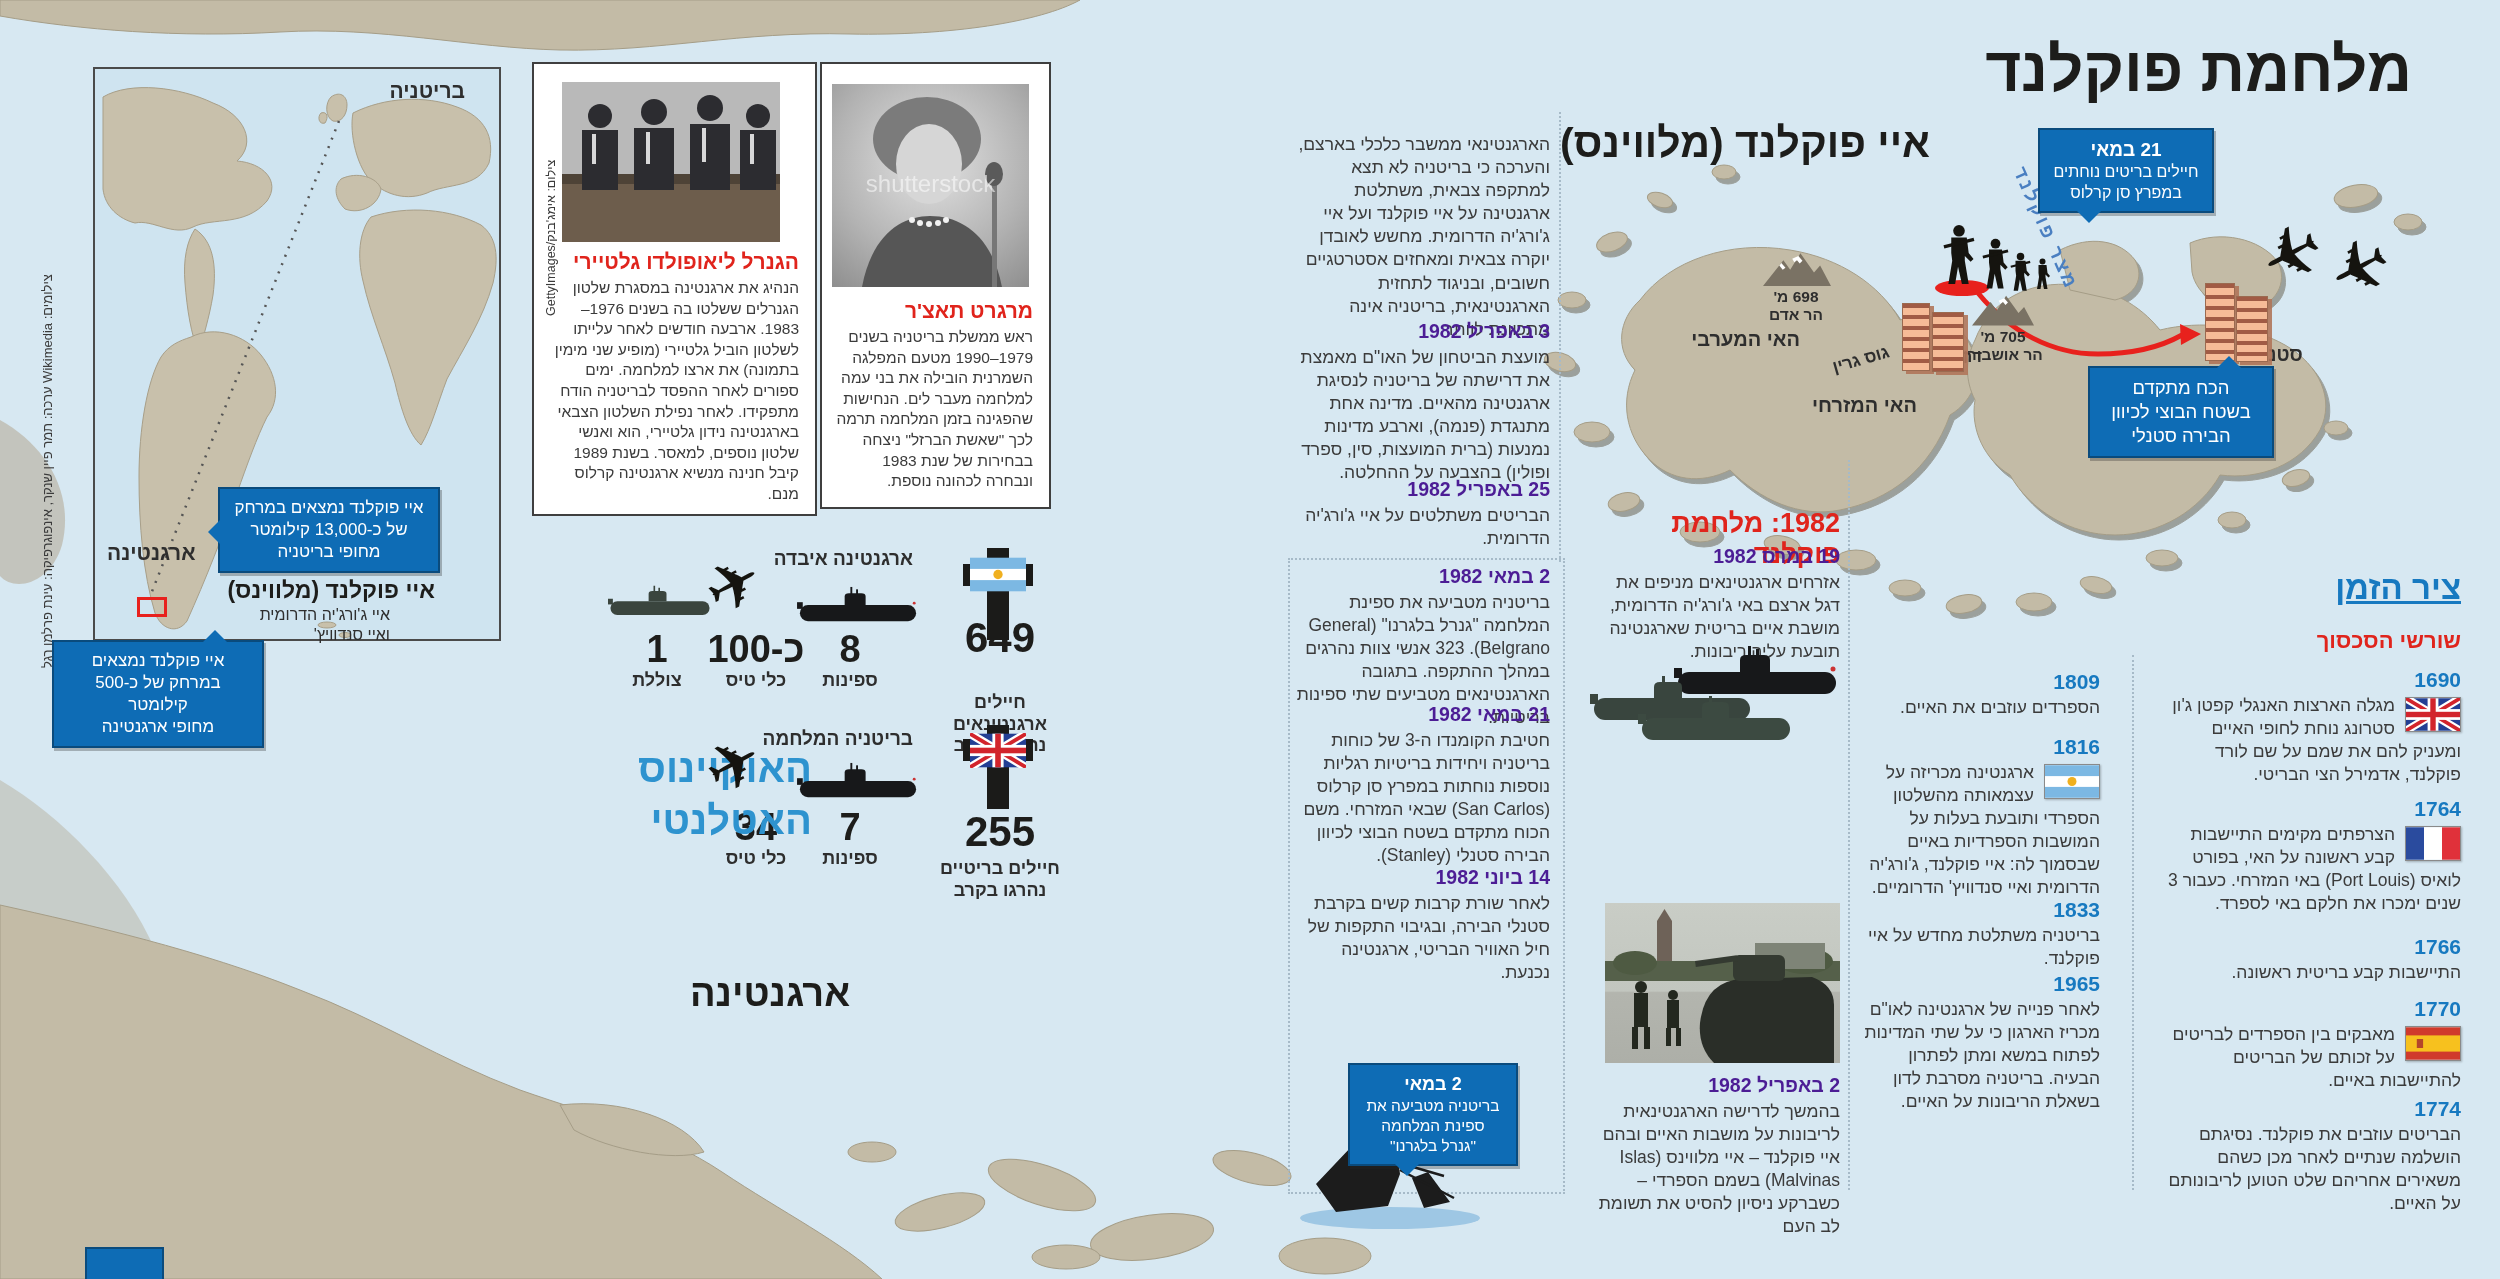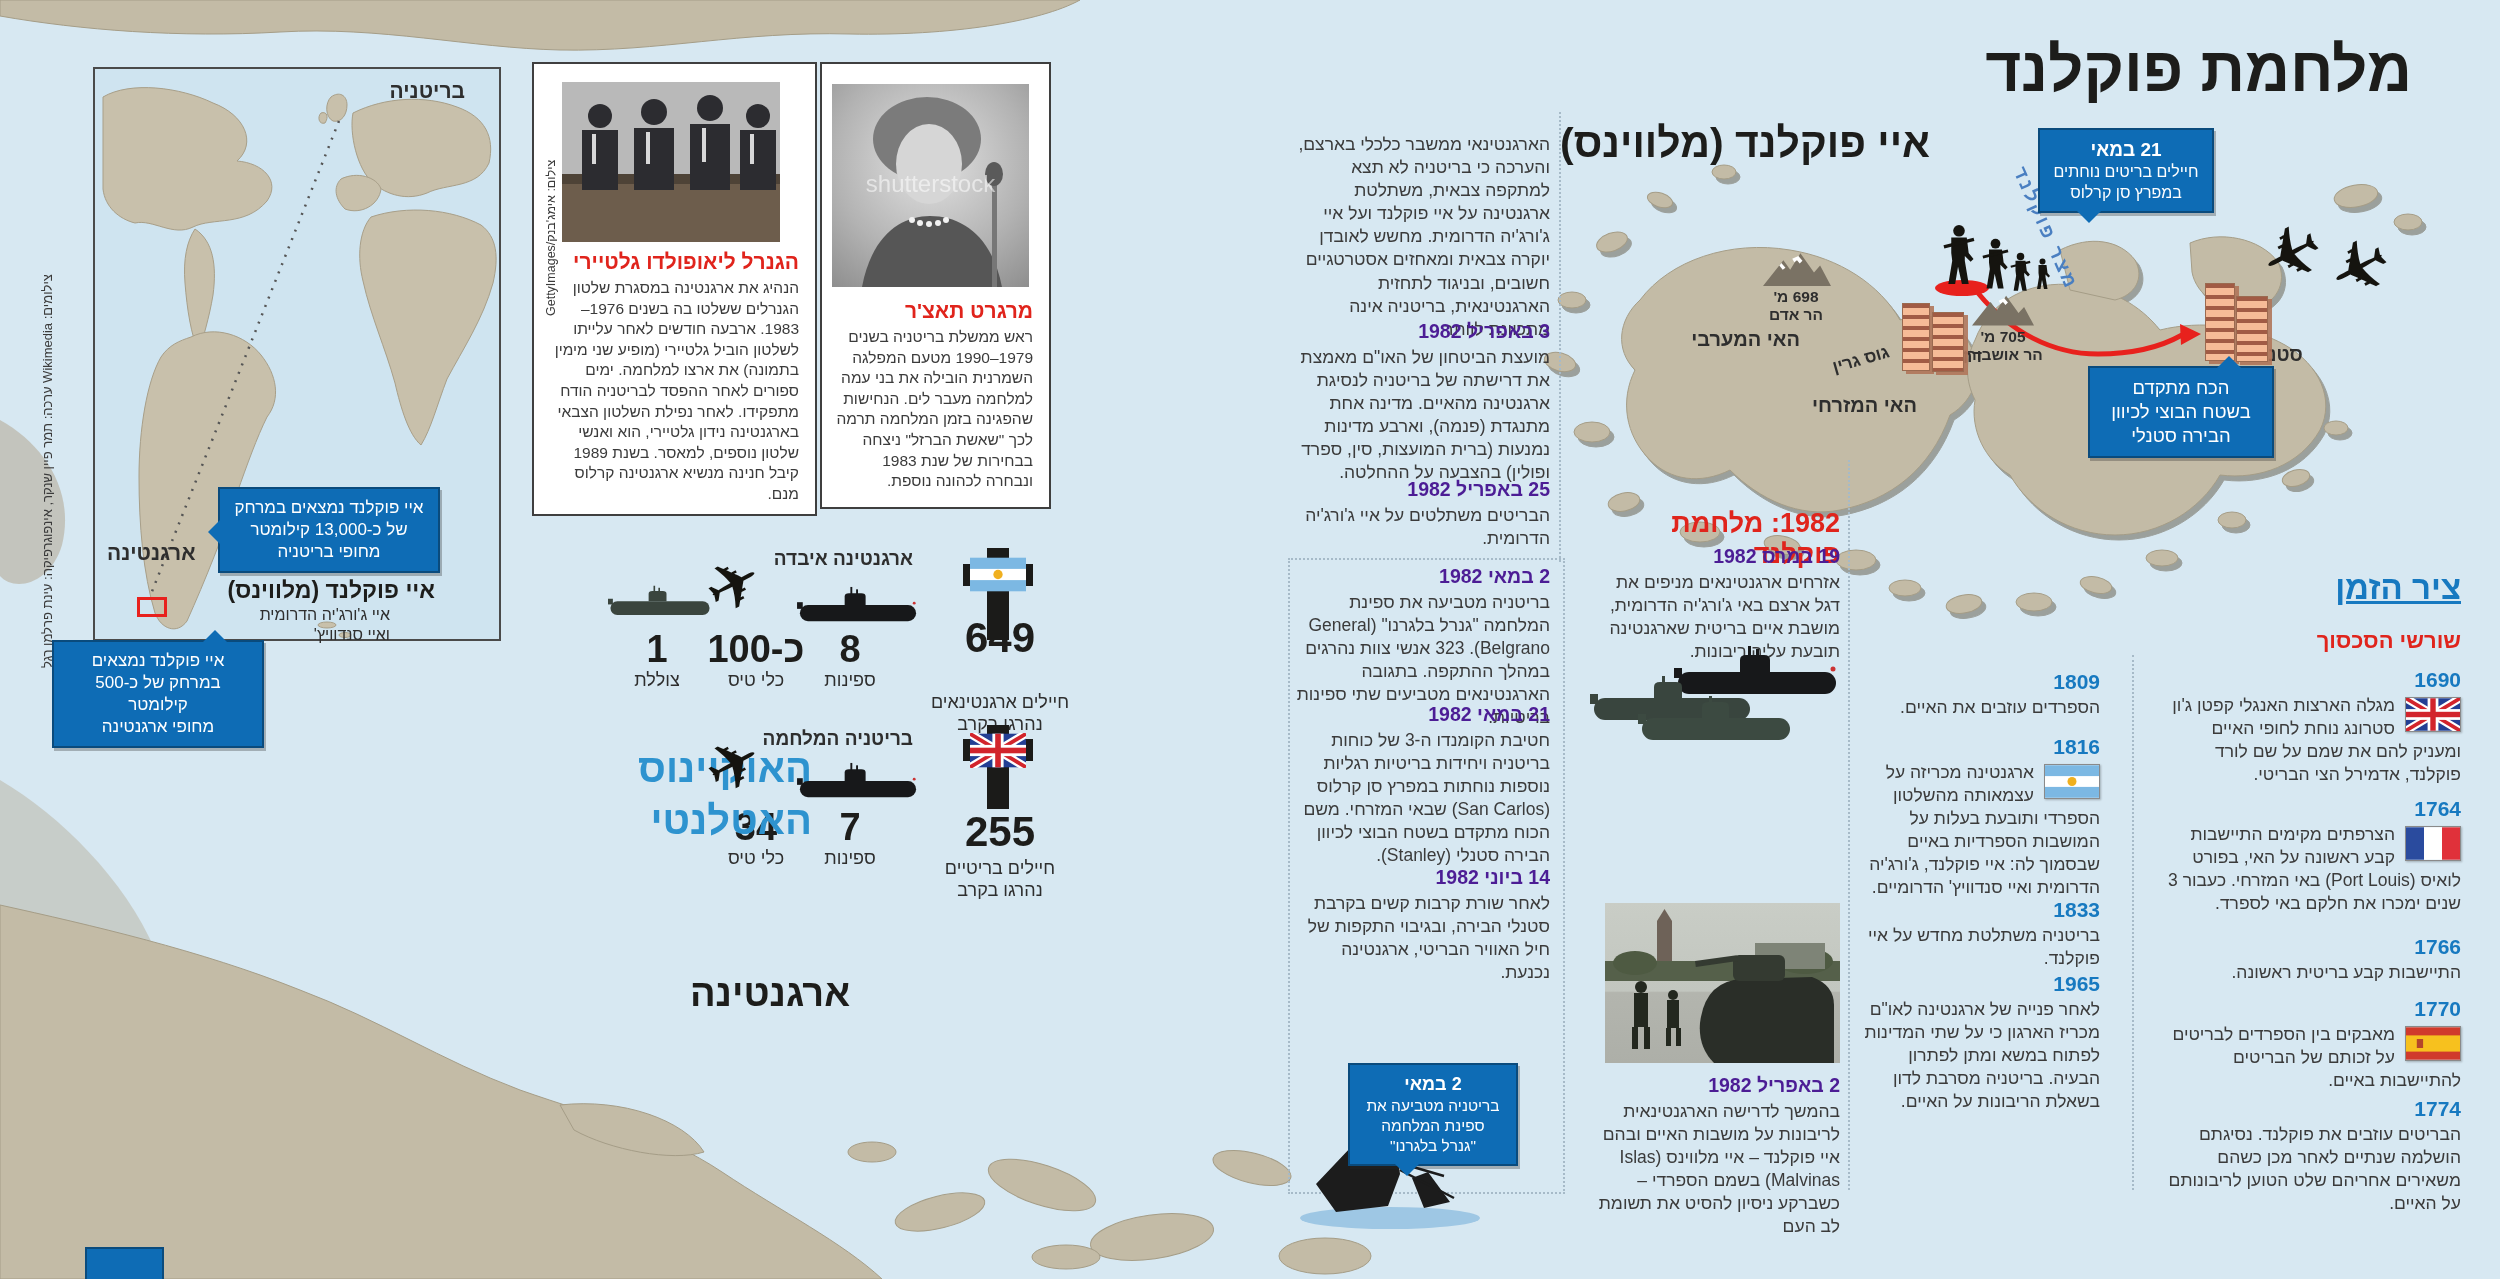--- a/index.html
+++ b/index.html
@@ -27,21 +27,21 @@
   .redh{color:#e0241c;font-weight:bold;}
   .flag{float:right;margin:3px 0 3px 10px;border:1px solid #8a8a8a;line-height:0;box-shadow:1px 1px 2px rgba(0,0,0,.25);}
   .dotv{position:absolute;border-right:2px dotted #a6bac8;width:0;z-index:2;}
   .dotbox{position:absolute;border:2px dotted #a6bac8;z-index:2;}
   .profile{position:absolute;background:#fff;border:2px solid #3f3f3f;z-index:6;}
   .ptitle{position:absolute;color:#e0241c;font-weight:bold;font-size:21px;text-align:right;}
   .pbody{position:absolute;color:#3b3b3b;font-size:15.5px;line-height:1.33;text-align:right;}
   .vtext{position:absolute;white-space:nowrap;transform-origin:0 0;transform:rotate(-90deg);
          color:#3b3b3b;font-size:13px;z-index:7;}
   .stat-v{font-size:38px;font-weight:bold;color:#1d1d1b;text-align:center;}
-  .stat-l{font-size:18px;color:#2e2e2e;text-align:center;line-height:1.2;}
+  .stat-l{font-size:18px;color:#2e2e2e;text-align:center;line-height:1.2;font-weight:bold;}
   .stat-h{font-size:19px;font-weight:bold;color:#2e2e2e;text-align:right;}
   .plane{position:absolute;color:#15140f;line-height:1;z-index:5;}
   .cross{position:absolute;z-index:5;}
   .cross .cv{position:absolute;background:#1b1b19;}
   .cross .ch{position:absolute;background:#1b1b19;}
   .cross .cf{position:absolute;line-height:0;}
   .bld{position:absolute;z-index:5;border:1px solid #9b6a50;
        background:repeating-linear-gradient(180deg, rgba(146,74,54,.85) 0 4px, rgba(0,0,0,0) 4px 11px),#f6bb97;
        box-shadow:4px 3px 0 rgba(176,118,90,.9);}
   .ocean{font-size:40px;font-weight:bold;color:#2e93cf;line-height:1.3;text-align:right;}

